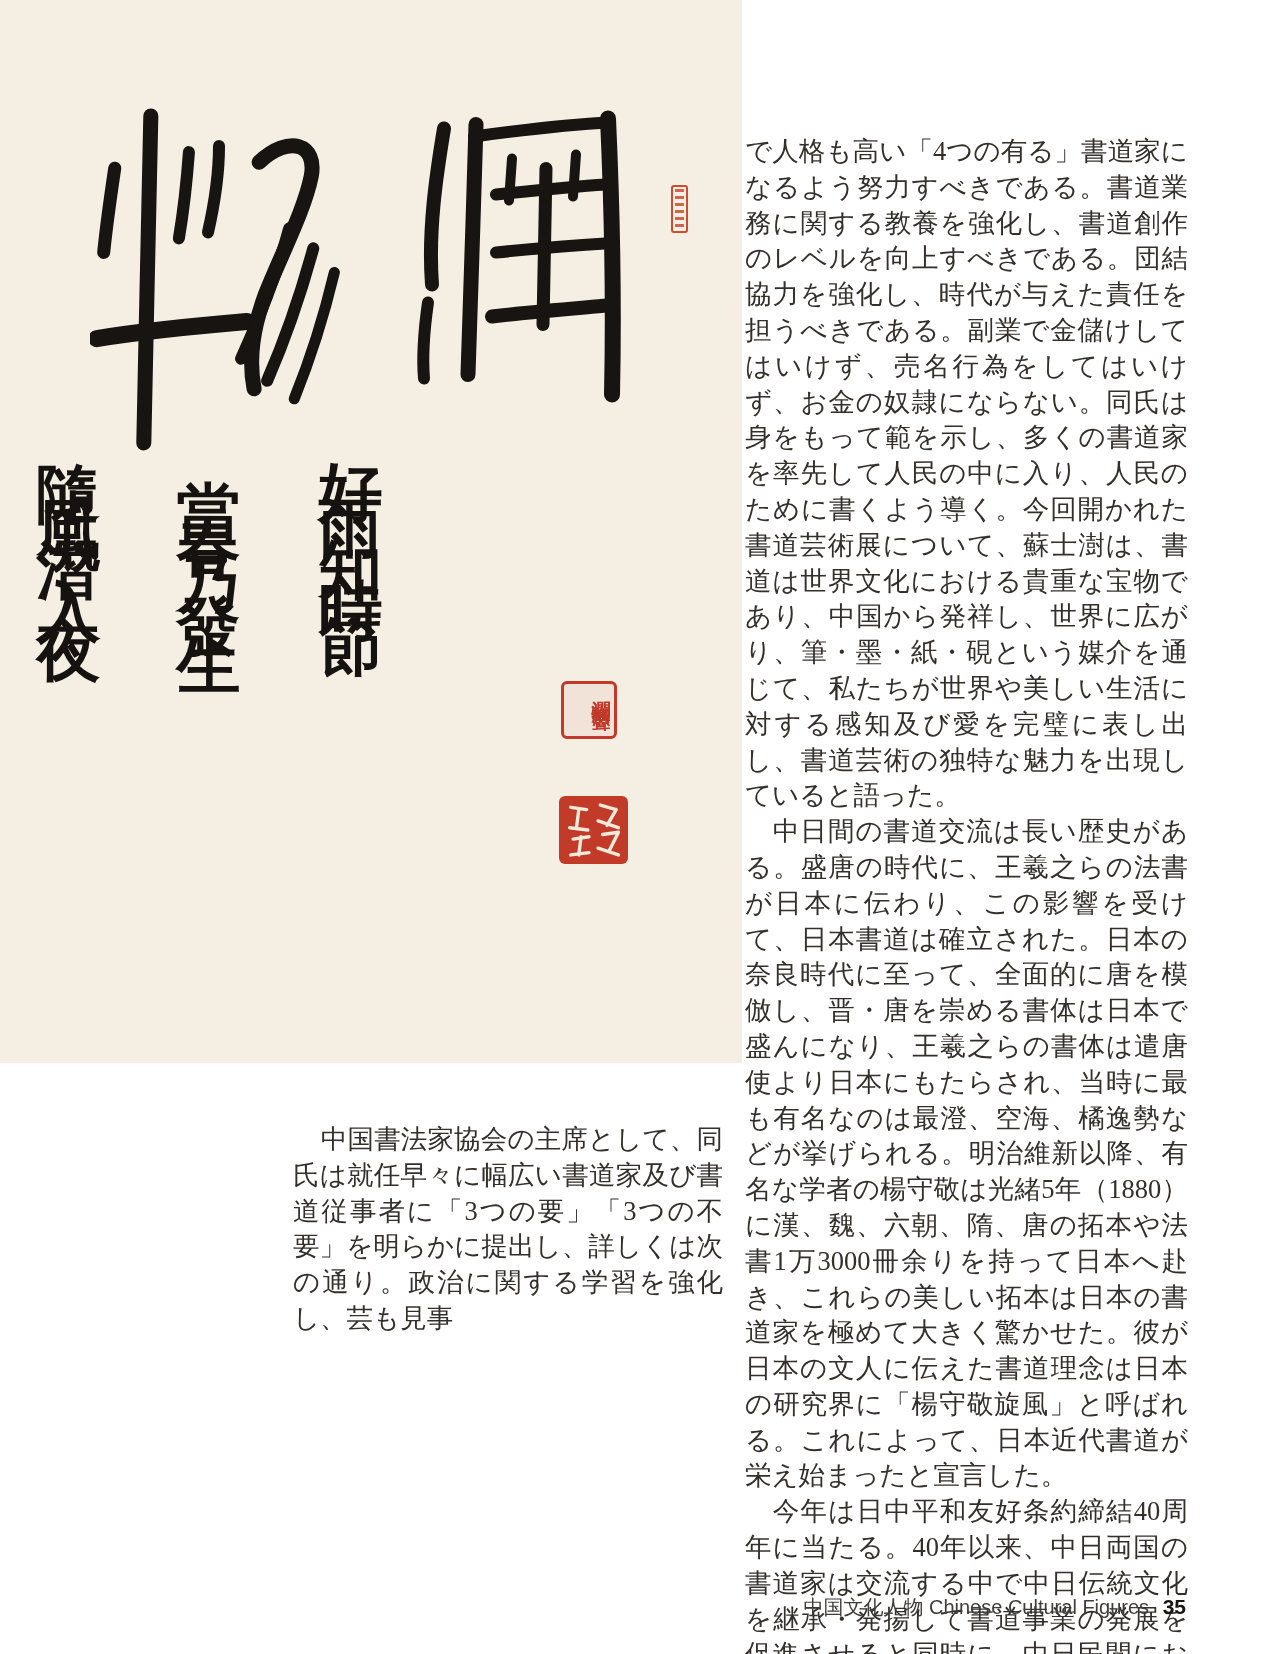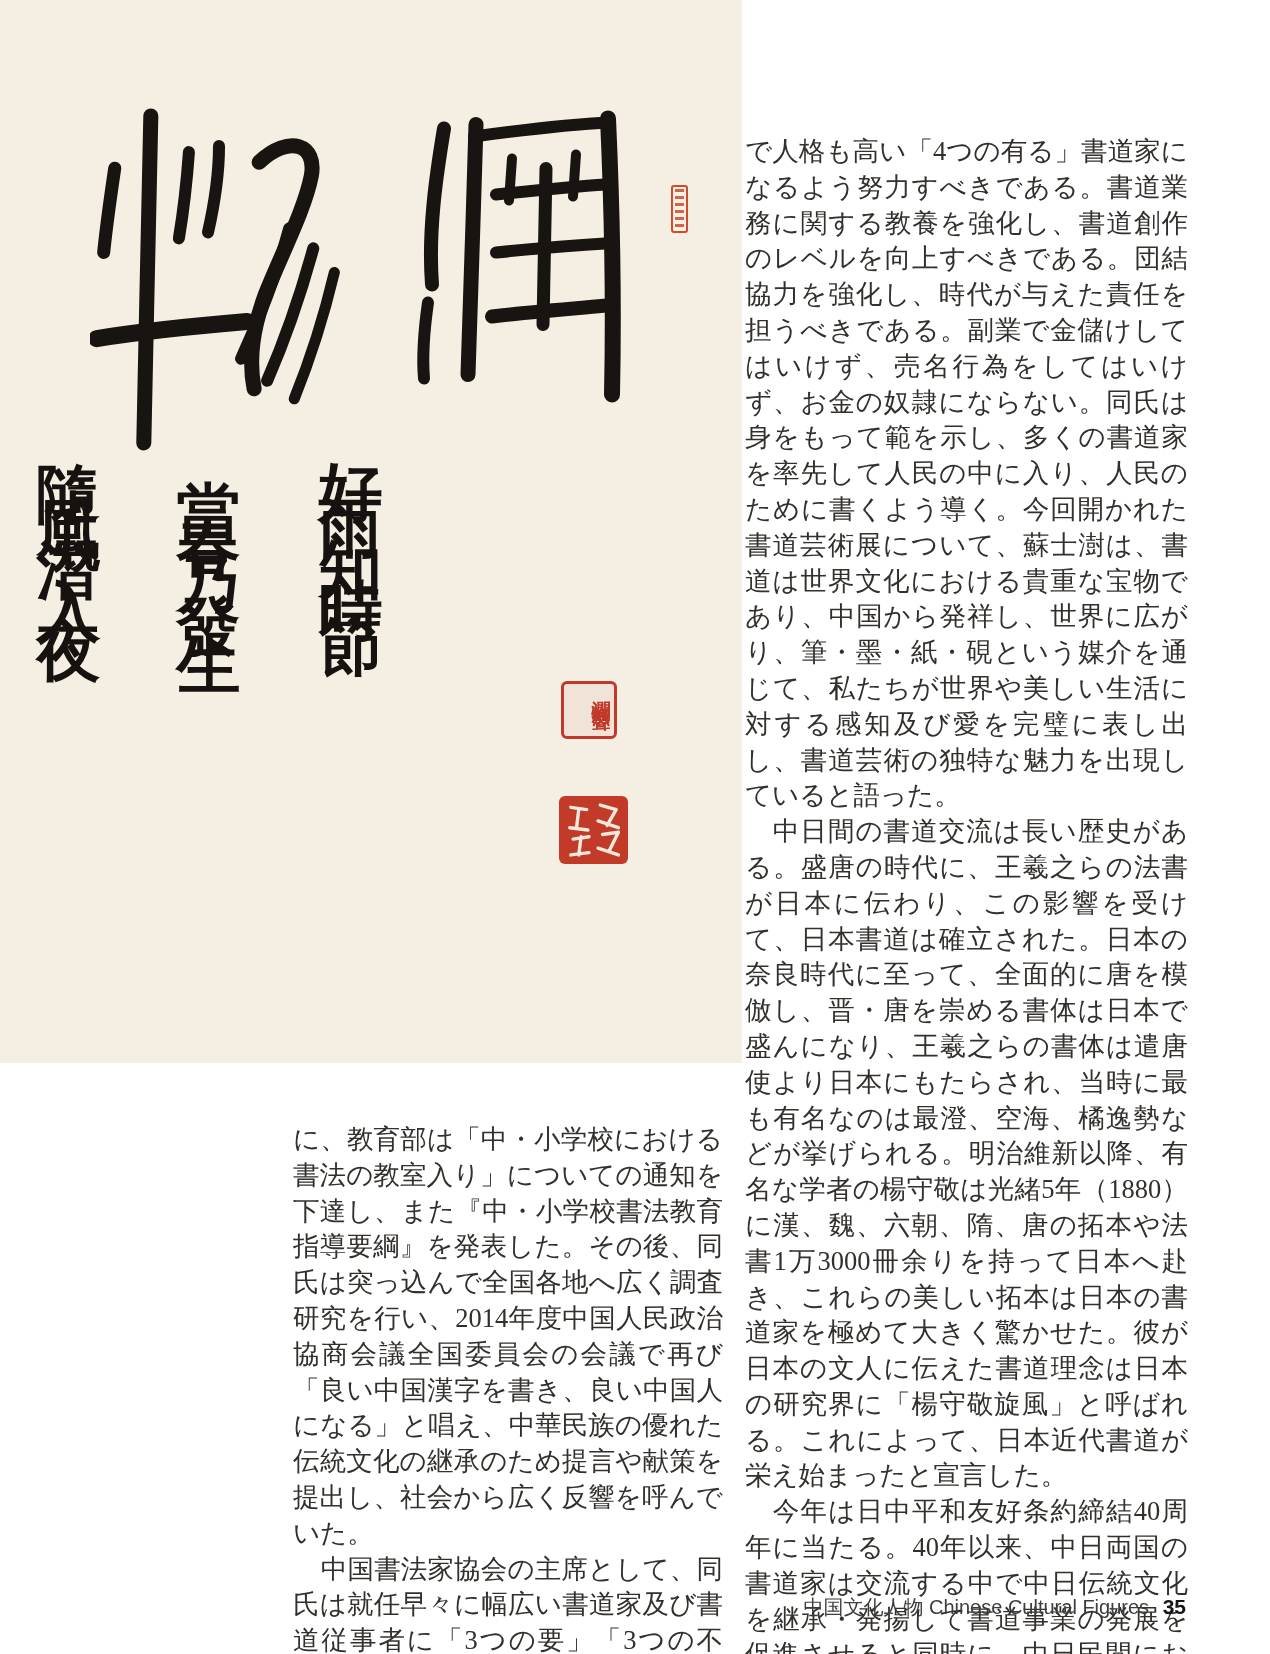--- a/index.html
+++ b/index.html
@@ -97,21 +97,20 @@
 
     <div class="seal seal-bottom">
       <svg viewBox="0 0 60 60">
         <path d="M10,10 L24,12 M17,12 L15,28 M9,28 L25,30 M12,38 L26,36 M19,36 L17,52 M10,52 L26,50"></path>
         <path d="M36,8 L50,12 M50,12 L42,26 M34,22 L52,28 M38,34 L52,32 M52,32 L44,48 M34,46 L52,52"></path>
       </svg>
     </div>
   </div>
 
   <div class="textcol" id="left-text">
-    <p class="cont">に、教育部は「中・小学校における書法の教室入り」についての通知を下達し、また『中・小学校書法教育指導要綱』を発表した。その後、同氏は突っ込んで全国各地へ広く調査研究を行い、2014年度中国人民政治協商会議全国委員会の会議で再び「良い中国漢字を書き、良い中国人になる」と唱え、中華民族の優れた伝統文化の継承のため提言や献策を提出し、社会から広く反響を呼んでいた。</p>
     <p>中国書法家協会の主席として、同氏は就任早々に幅広い書道家及び書道従事者に「3つの要」「3つの不要」を明らかに提出し、詳しくは次の通り。政治に関する学習を強化し、芸も見事</p>
   </div>
 
   <div class="textcol" id="right-text">
     <p class="cont">で人格も高い「4つの有る」書道家になるよう努力すべきである。書道業務に関する教養を強化し、書道創作のレベルを向上すべきである。団結協力を強化し、時代が与えた責任を担うべきである。副業で金儲けしてはいけず、売名行為をしてはいけず、お金の奴隷にならない。同氏は身をもって範を示し、多くの書道家を率先して人民の中に入り、人民のために書くよう導く。今回開かれた書道芸術展について、蘇士澍は、書道は世界文化における貴重な宝物であり、中国から発祥し、世界に広がり、筆・墨・紙・硯という媒介を通じて、私たちが世界や美しい生活に対する感知及び愛を完璧に表し出し、書道芸術の独特な魅力を出現していると語った。</p>
     <p>中日間の書道交流は長い歴史がある。盛唐の時代に、王羲之らの法書が日本に伝わり、この影響を受けて、日本書道は確立された。日本の奈良時代に至って、全面的に唐を模倣し、晋・唐を崇める書体は日本で盛んになり、王羲之らの書体は遣唐使より日本にもたらされ、当時に最も有名なのは最澄、空海、橘逸勢などが挙げられる。明治維新以降、有名な学者の楊守敬は光緒5年（1880）に漢、魏、六朝、隋、唐の拓本や法書1万3000冊余りを持って日本へ赴き、これらの美しい拓本は日本の書道家を極めて大きく驚かせた。彼が日本の文人に伝えた書道理念は日本の研究界に「楊守敬旋風」と呼ばれる。これによって、日本近代書道が栄え始まったと宣言した。</p>
     <p>今年は日中平和友好条約締結40周年に当たる。40年以来、中日両国の書道家は交流する中で中日伝統文化を継承・発揚して書道事業の発展を促進させると同時に、中日民間における友好交流の架け橋と絆の役割を果たした。この先人の跡を引き継ぎ、将来の道を開く歴史的節目において、私たちは書道作品の展示を通じて、中日書道家と愛好家にスキルを交流し、芸術を研究するために理想的な空間を提供したく、書道の交流を通じて両国人民間の友情をより一層深め、両国間の友好関係を安定的に発展させるよう希望しておる。</p>
 
   </div>
 

